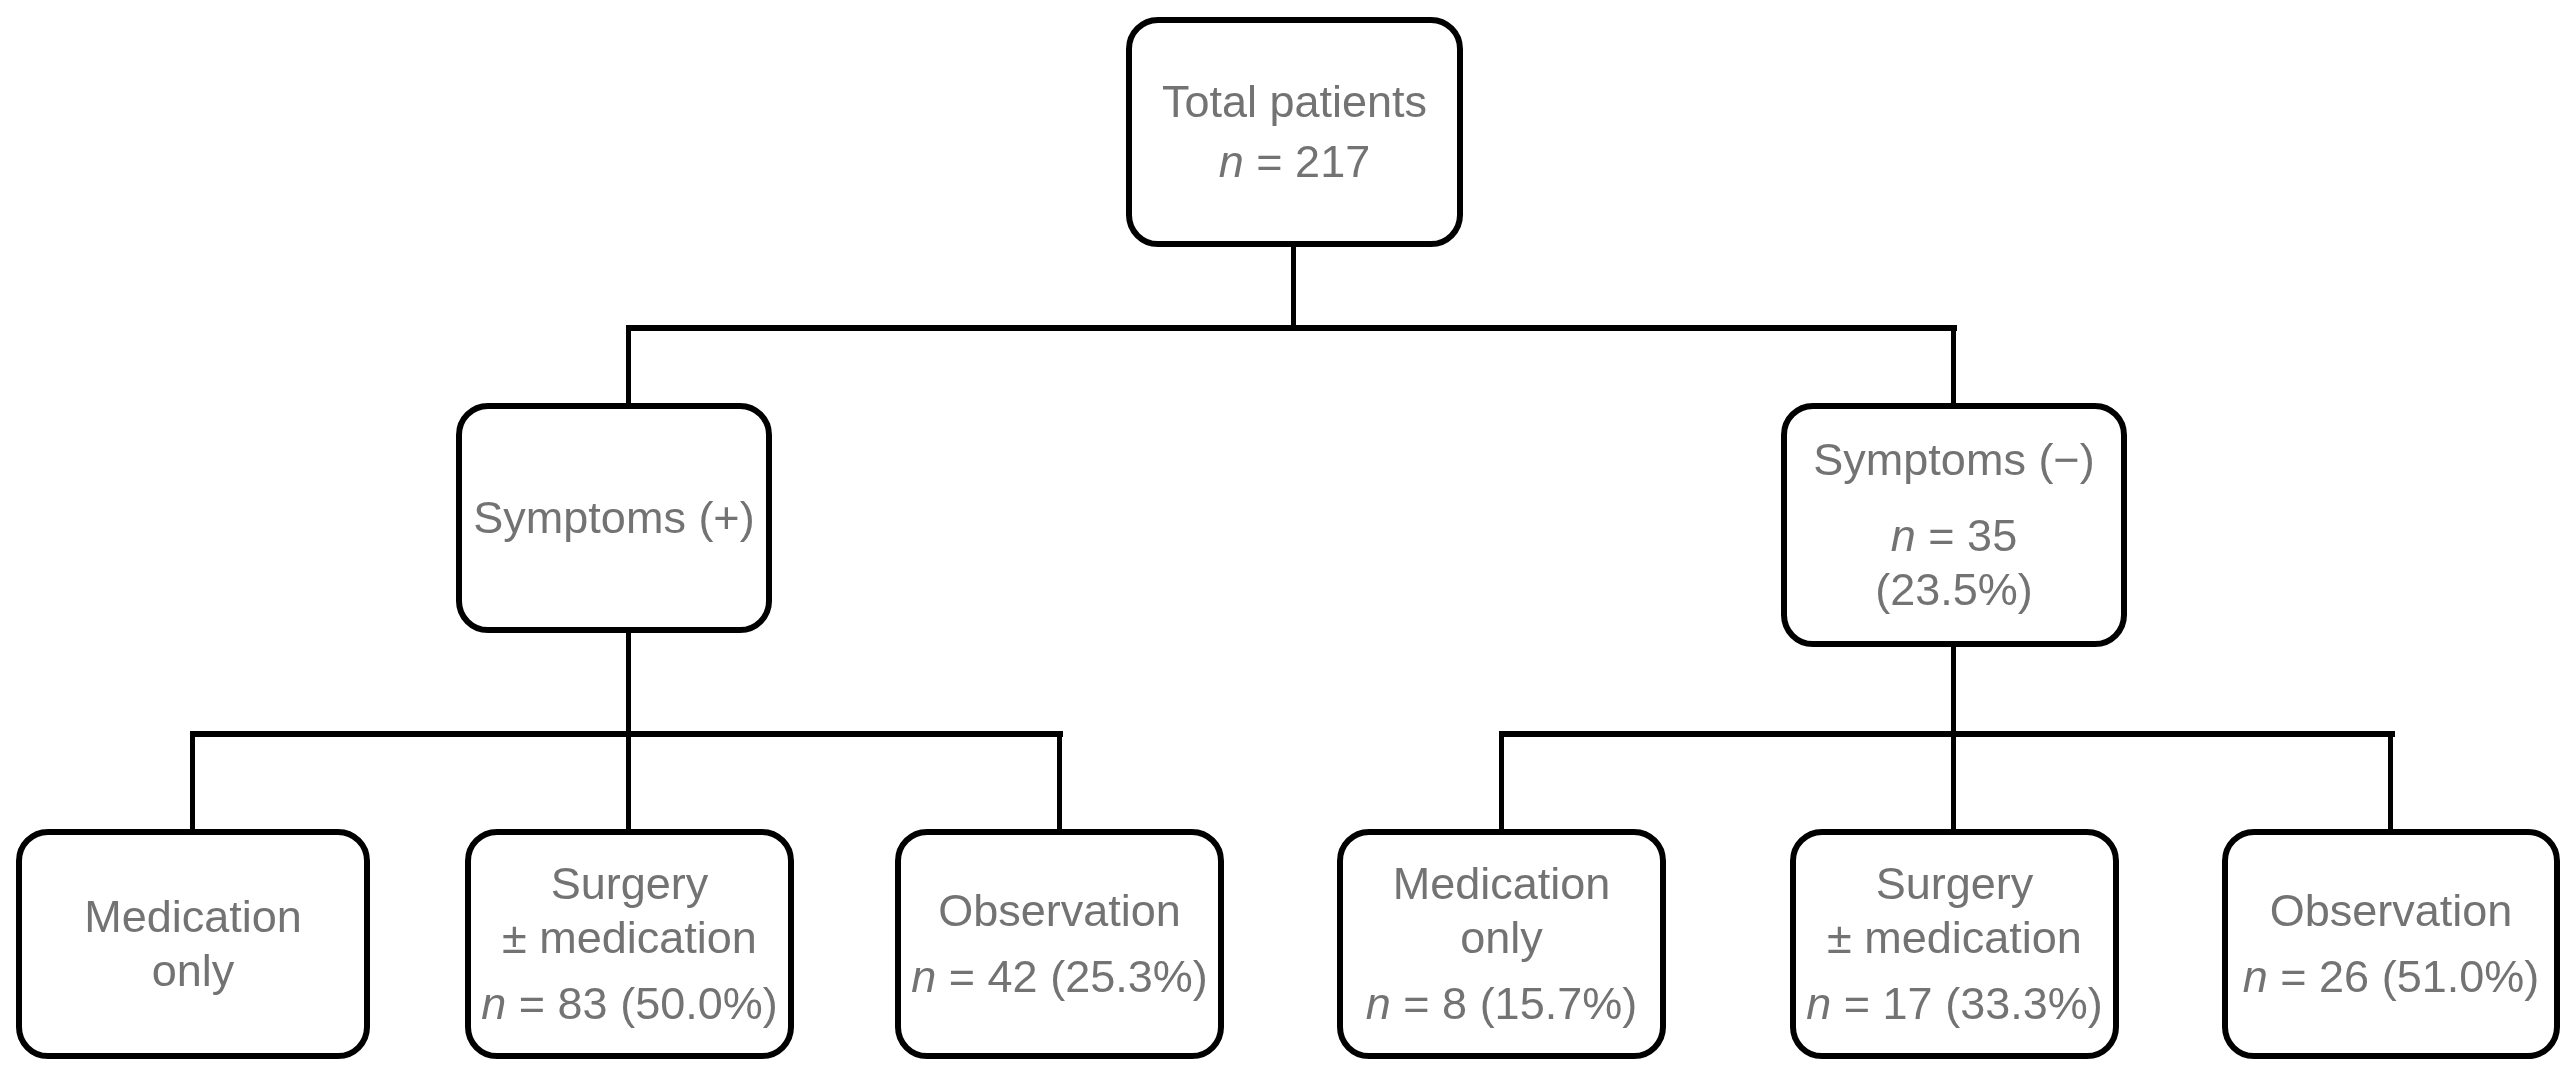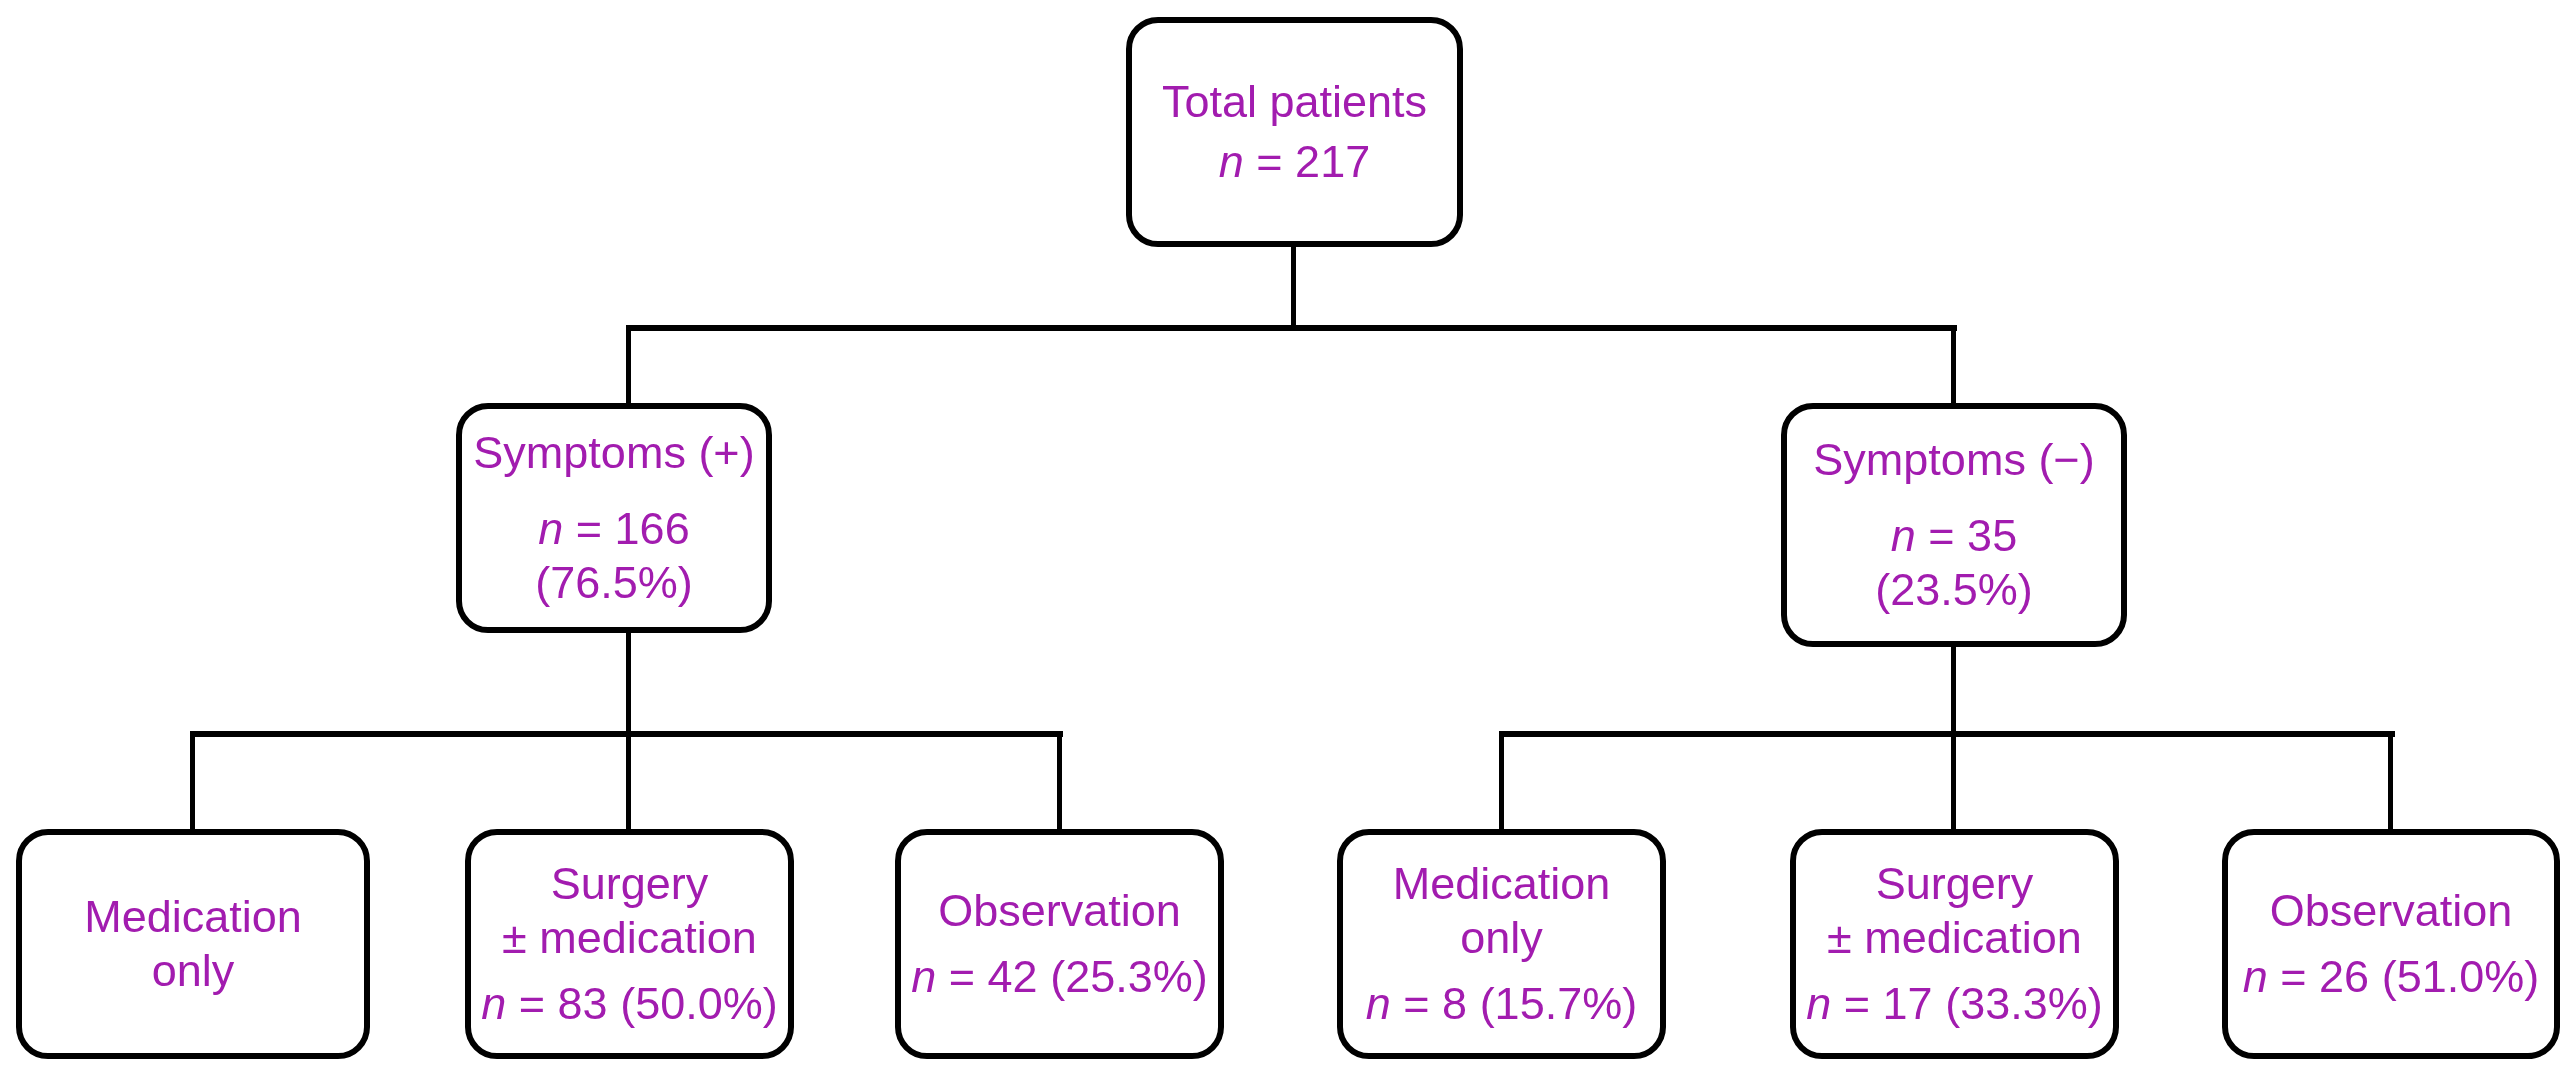--- a/index.html
+++ b/index.html
@@ -1,21 +1,21 @@
 <!DOCTYPE html>
 <html style="font-size:12.3px"><head>
 <meta charset="utf-8">
 <style>
   html,body{margin:0;padding:0;background:#ffffff;}
   .canvas{
     position:relative;
     width:2576px;height:1077px;
     background:#ffffff;
     font-family:"Liberation Sans",sans-serif;
-    color:#a21caf;
+    color:#737373;
     overflow:hidden;
   }
   .box{
     position:absolute;
     box-sizing:border-box;
     background:#ffffff;
     border:6.1px solid #000000;
     border-radius:32px;
     display:flex;
     flex-direction:column;
@@ -56,24 +56,20 @@
 
   <div class="box gap-sm" style="left:1126px;top:17px;width:337px;height:230px;">
     <div class="title">Total patients</div>
     <div class="nblock">
       <div class="nline"><span class="nsym">n</span><span> = 217</span></div>
     </div>
   </div>
 
   <div class="box gap-lg" style="left:456px;top:403px;width:316px;height:230px;">
     <div class="title">Symptoms (+)</div>
-    <div class="nblock">
-      <div class="nline"><span class="nsym">n</span><span> = 166</span></div>
-      <div class="pct">(76.5%)</div>
-    </div>
   </div>
 
   <div class="box gap-lg" style="left:1781px;top:403px;width:346px;height:244px;">
     <div class="title">Symptoms (−)</div>
     <div class="nblock">
       <div class="nline"><span class="nsym">n</span><span> = 35</span></div>
       <div class="pct">(23.5%)</div>
     </div>
   </div>
 

